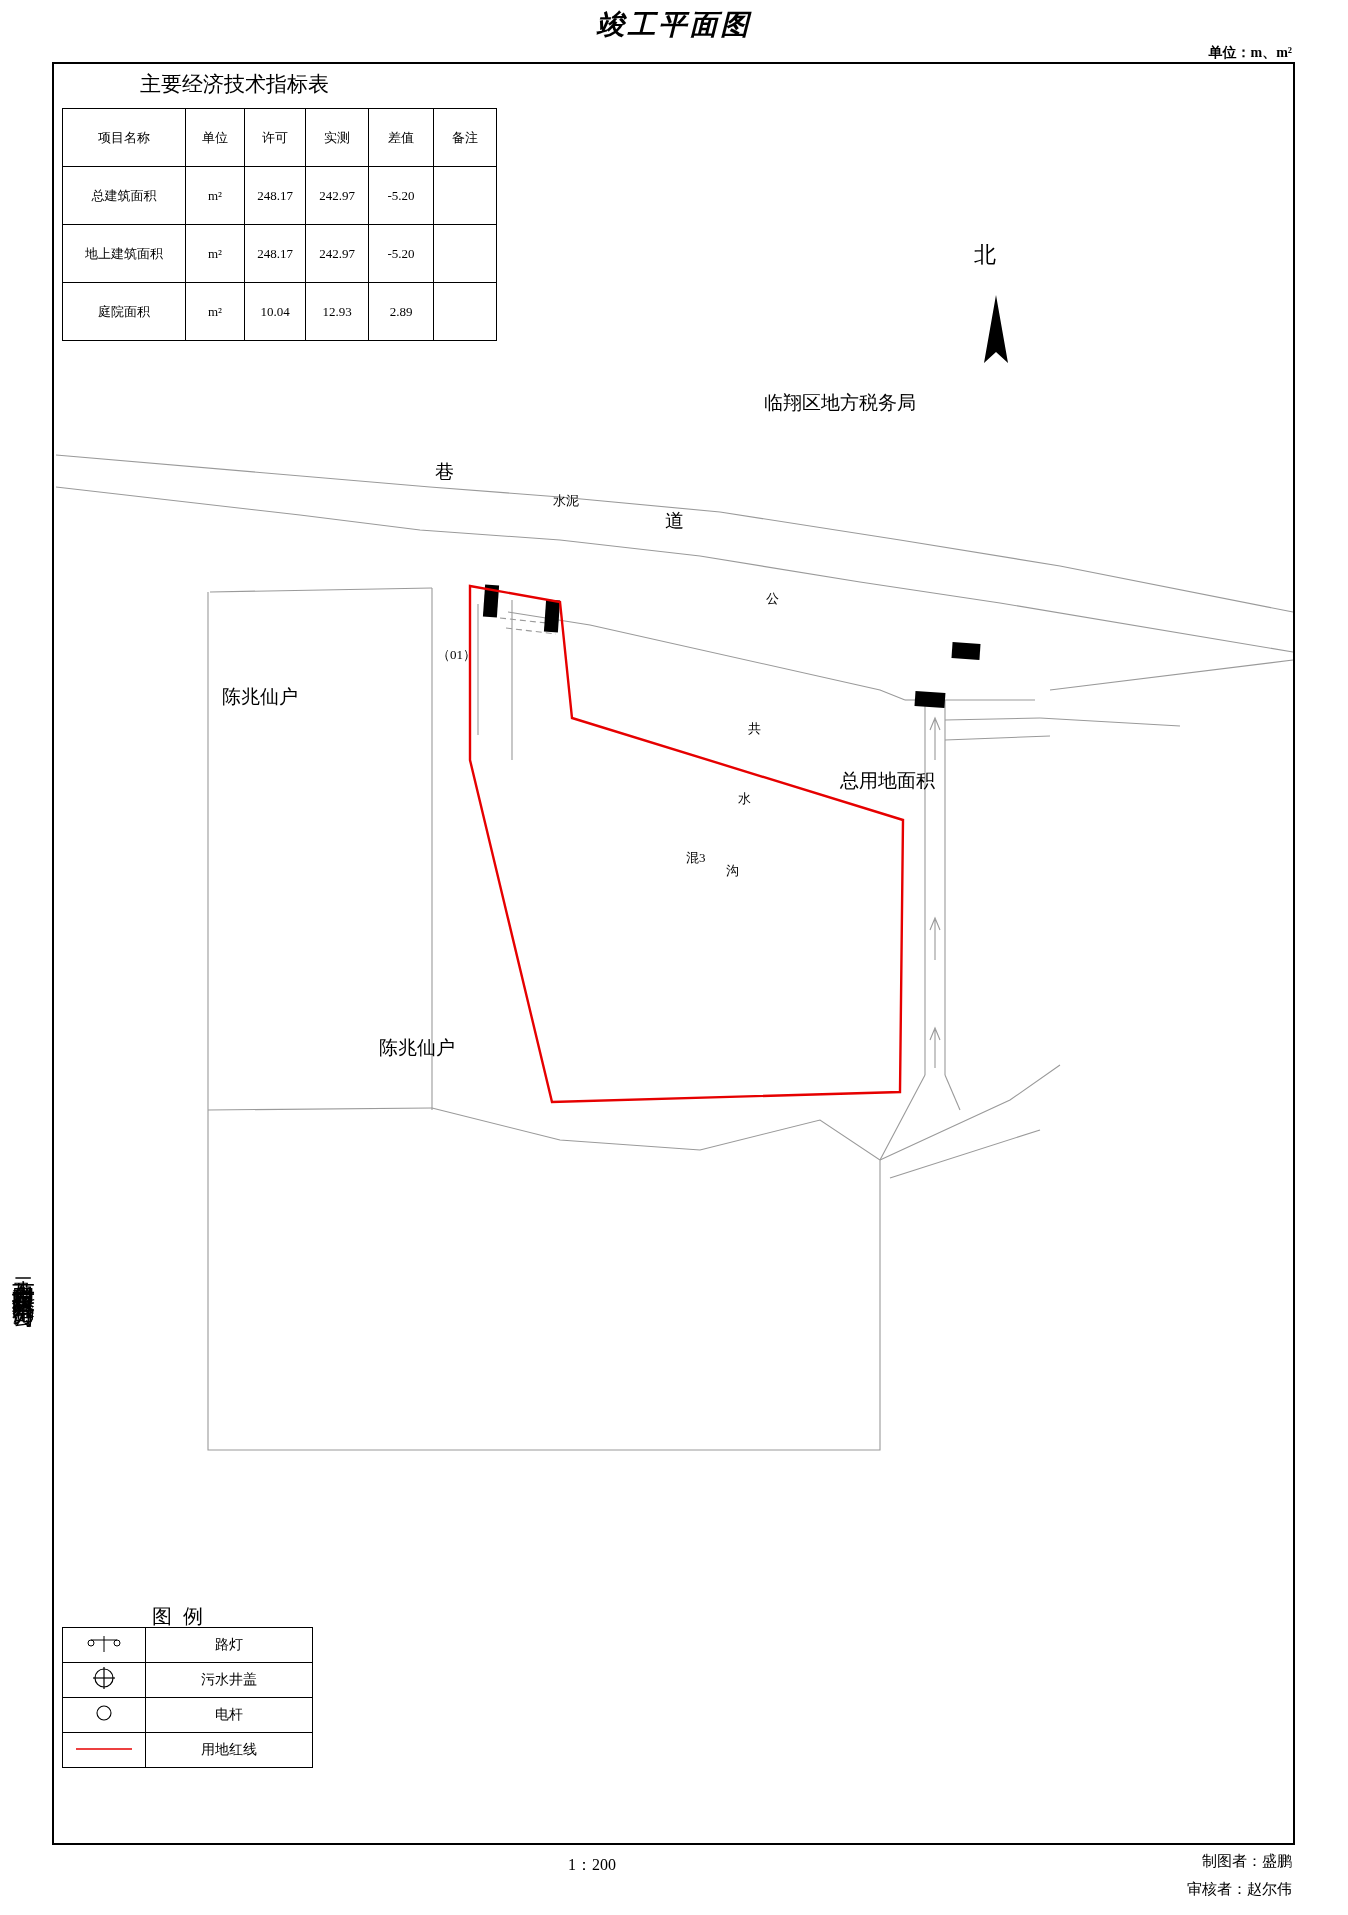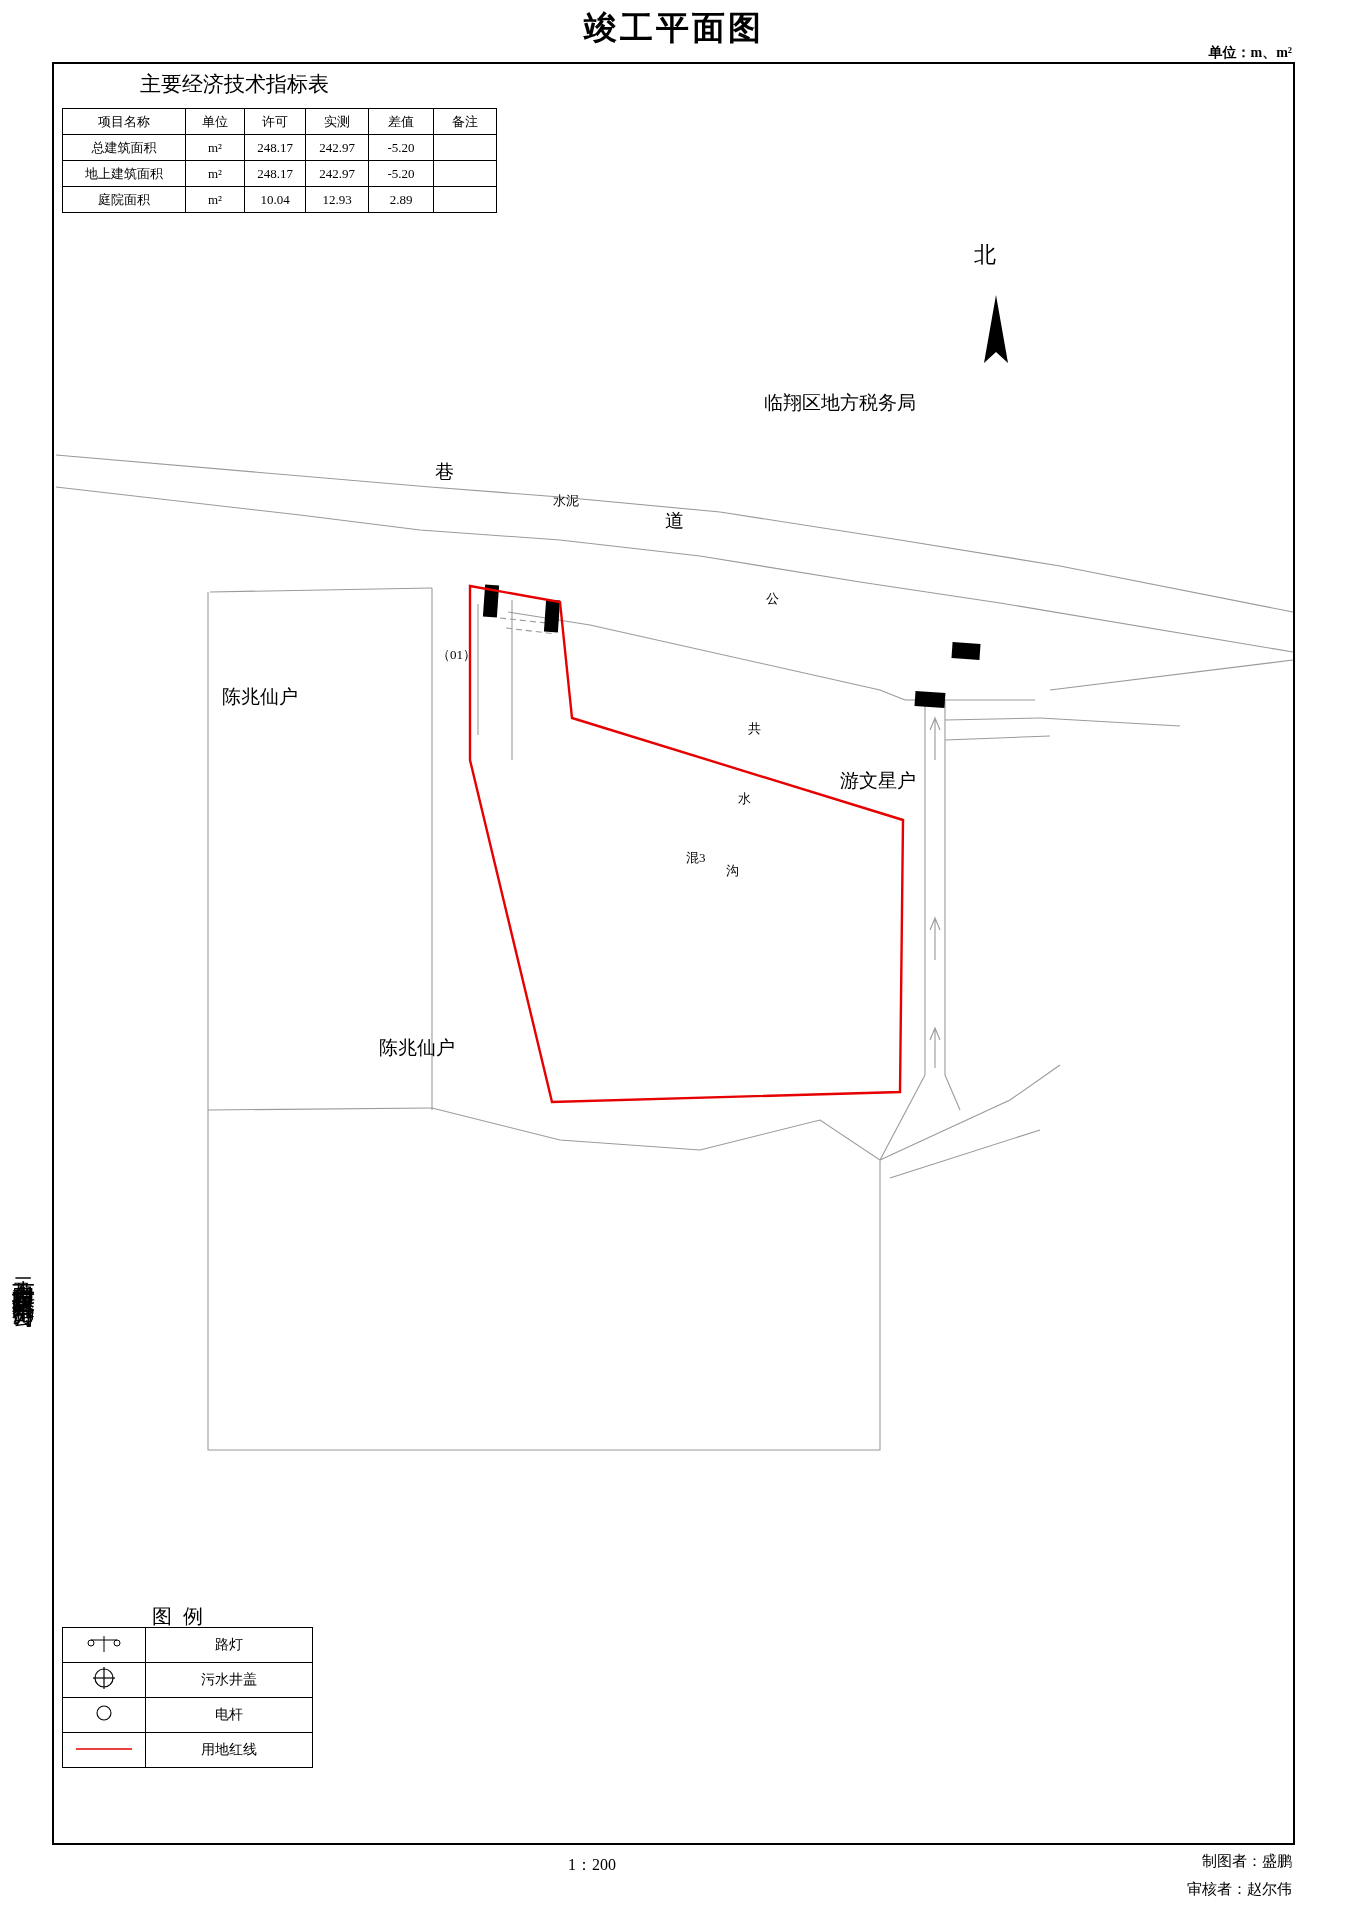--- a/index.html
+++ b/index.html
@@ -21,24 +21,25 @@
     width: 1348px;
     height: 1915px;
   }
 
   
   .doc-title {
     position: absolute;
     left: 0; top: 6px;
     width: 1348px;
     text-align: center;
-    font-size: 33px;
+    font-size: 28px;
     font-weight: bold;
     letter-spacing: 3px;
     font-family: "Liberation Serif", serif;
+    font-style: italic;
   }
   .unit-note {
     position: absolute;
     right: 56px; top: 44px;
     font-size: 14px;
     font-weight: bold;
     font-family: "Liberation Serif", serif;
   }
 
   
@@ -63,21 +64,21 @@
     left: 62px; top: 108px;
     border-collapse: collapse;
     font-size: 13px;
     font-family: "Liberation Serif", serif;
   }
   table.ind td, table.ind th {
     border: 1px solid #000;
     text-align: center;
     font-weight: normal;
     height: 25px;
-    padding: 0 3px;
+    padding: 16px 3px;
   }
   table.ind .c0 { width: 116px; }
   table.ind .c1 { width: 52px; }
   table.ind .c2 { width: 54px; }
   table.ind .c3 { width: 56px; }
   table.ind .c4 { width: 58px; }
   table.ind .c5 { width: 56px; }
 
   
   .lbl {
@@ -272,21 +273,21 @@
     <polygon points="21,0 33,68 21,57 9,68" fill="#000"></polygon>
   </svg>
 
   <div class="lbl lbl-big" style="left:764px; top:390px;">临翔区地方税务局</div>
   <div class="lbl lbl-big" style="left:435px; top:459px;">巷</div>
   <div class="lbl lbl-big" style="left:665px; top:508px;">道</div>
   <div class="lbl lbl-small" style="left:553px; top:492px;">水泥</div>
   <div class="lbl lbl-small" style="left:437px; top:646px;">（01）</div>
   <div class="lbl lbl-big" style="left:222px; top:684px;">陈兆仙户</div>
   <div class="lbl lbl-big" style="left:379px; top:1035px;">陈兆仙户</div>
-  <div class="lbl lbl-big" style="left:840px; top:768px;">游文星户</div>
+  <div class="lbl lbl-big" style="left:840px; top:768px;">总用地面积</div>
   <div class="lbl lbl-small" style="left:686px; top:849px;">混3</div>
   <div class="lbl lbl-small" style="left:766px; top:590px;">公</div>
   <div class="lbl lbl-small" style="left:748px; top:720px;">共</div>
   <div class="lbl lbl-small" style="left:738px; top:790px;">水</div>
   <div class="lbl lbl-small" style="left:726px; top:862px;">沟</div>
 
   <div class="legend-title">图 例</div>
   <table class="legend">
     <tbody>
         <tr>

